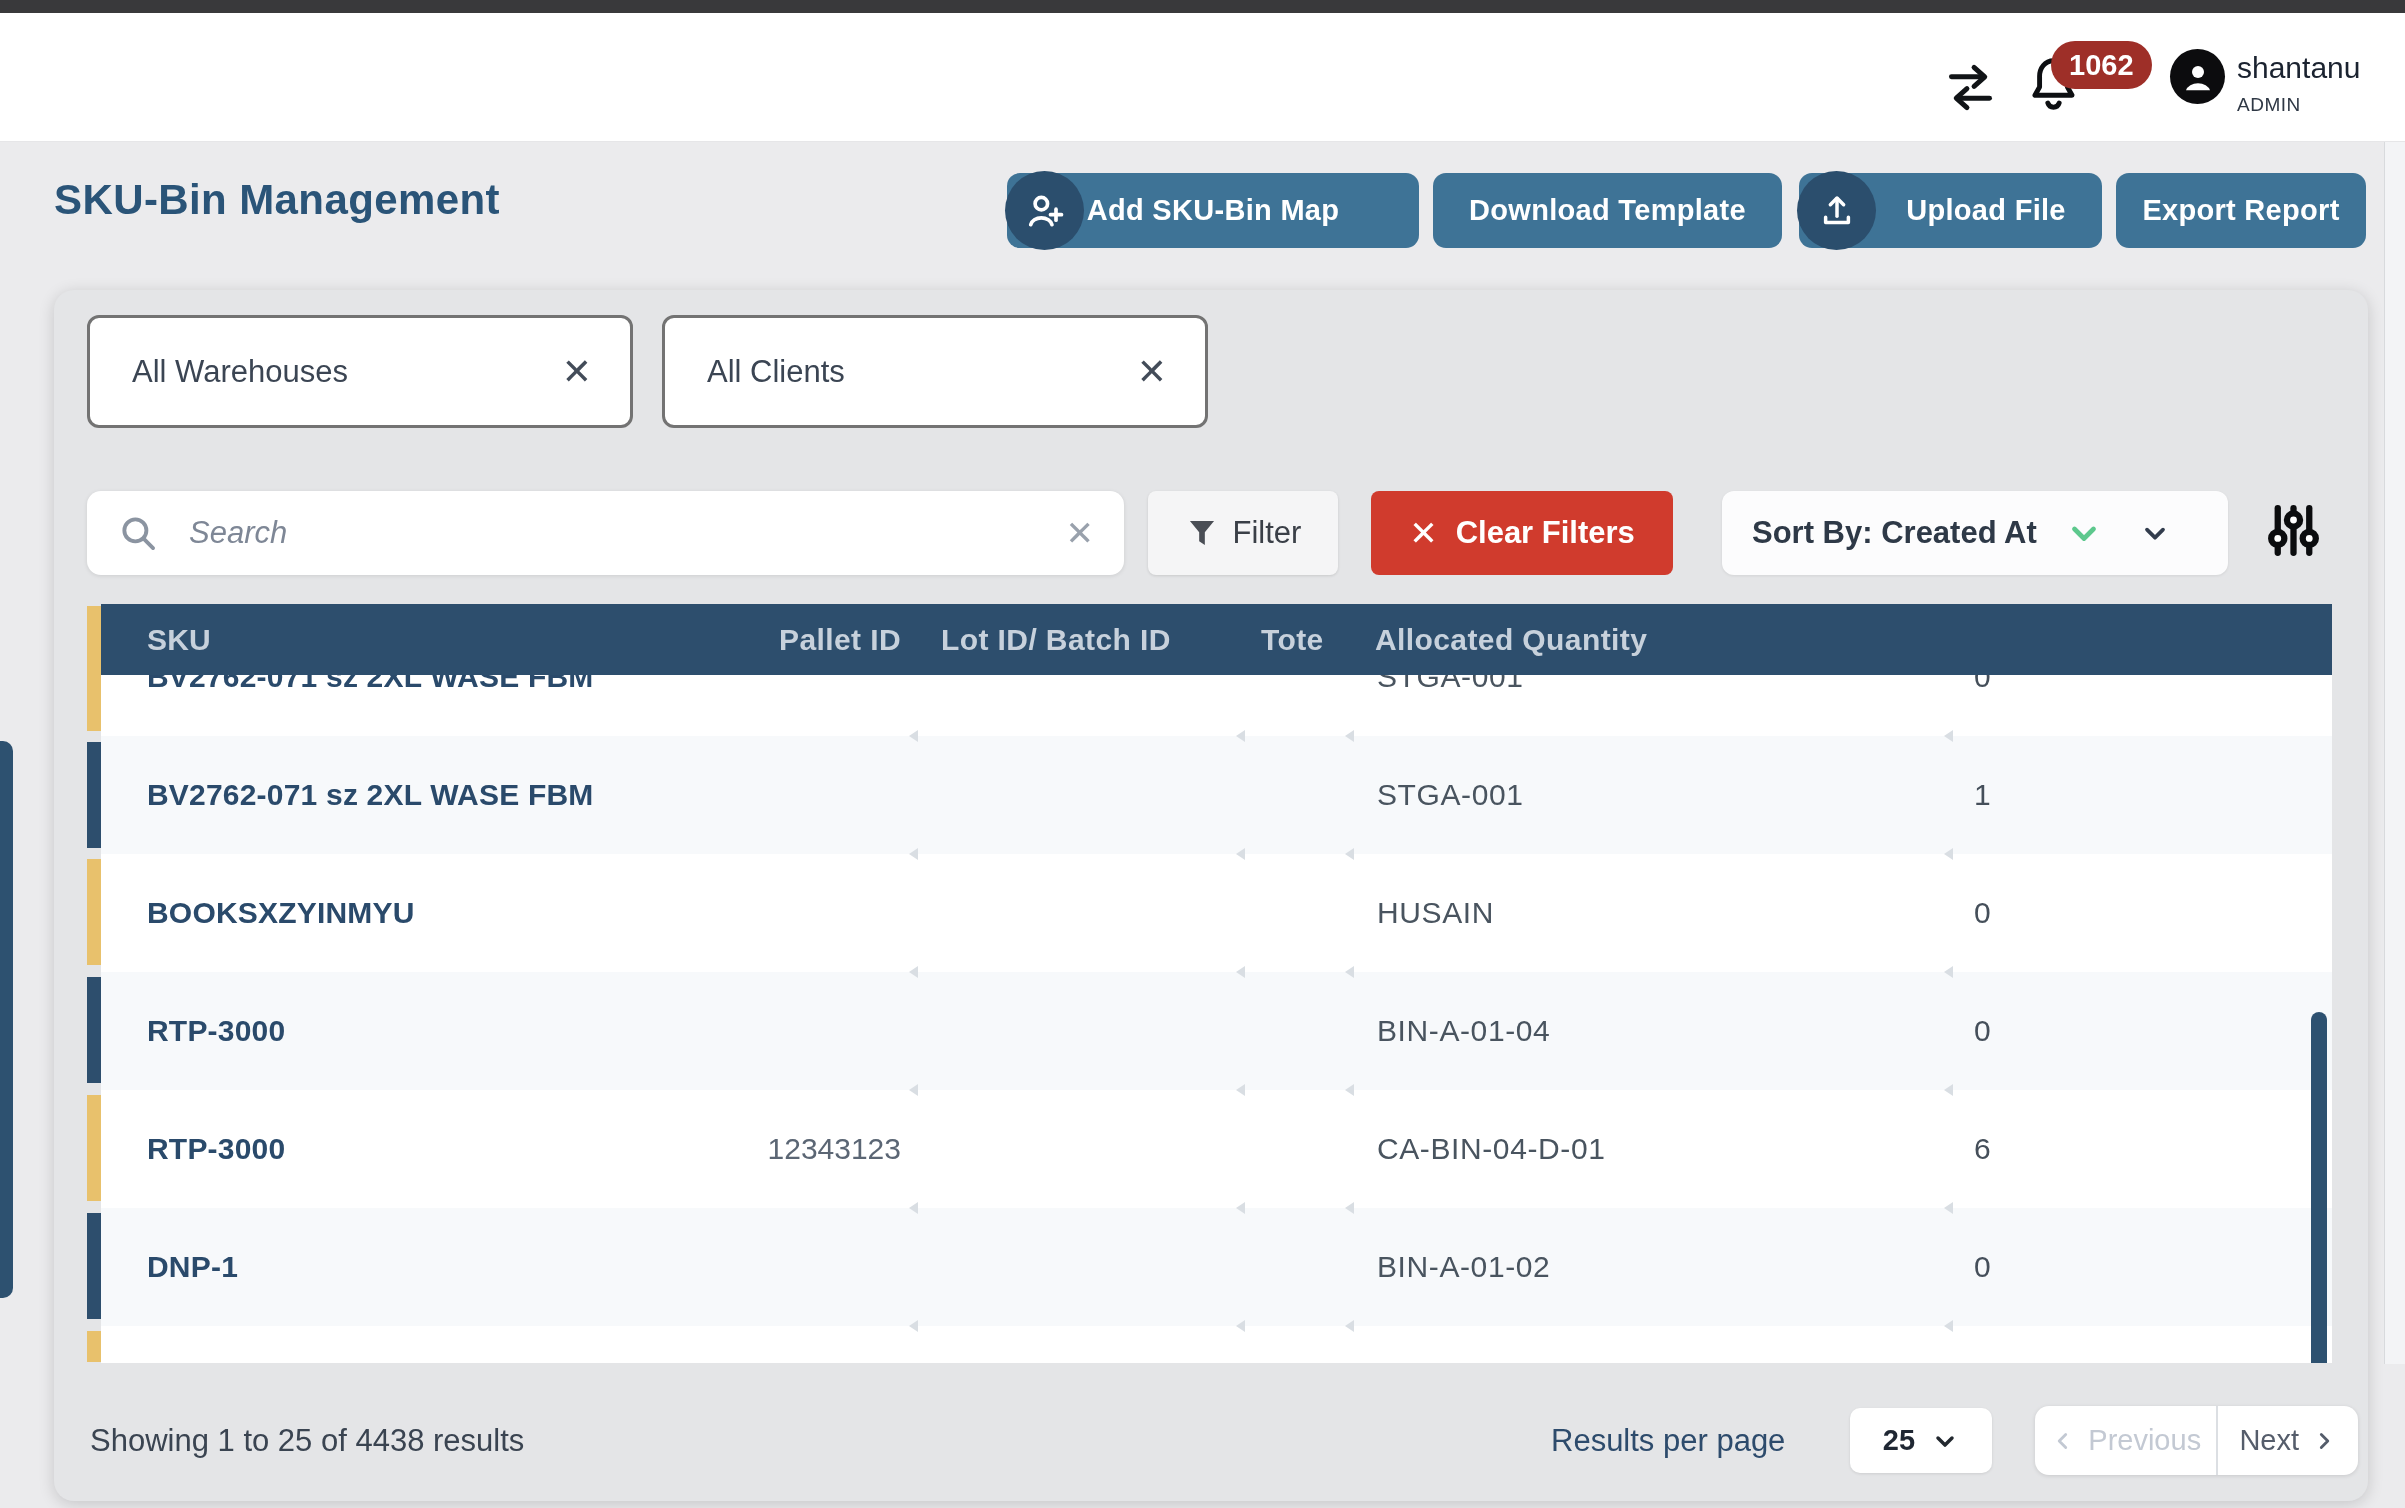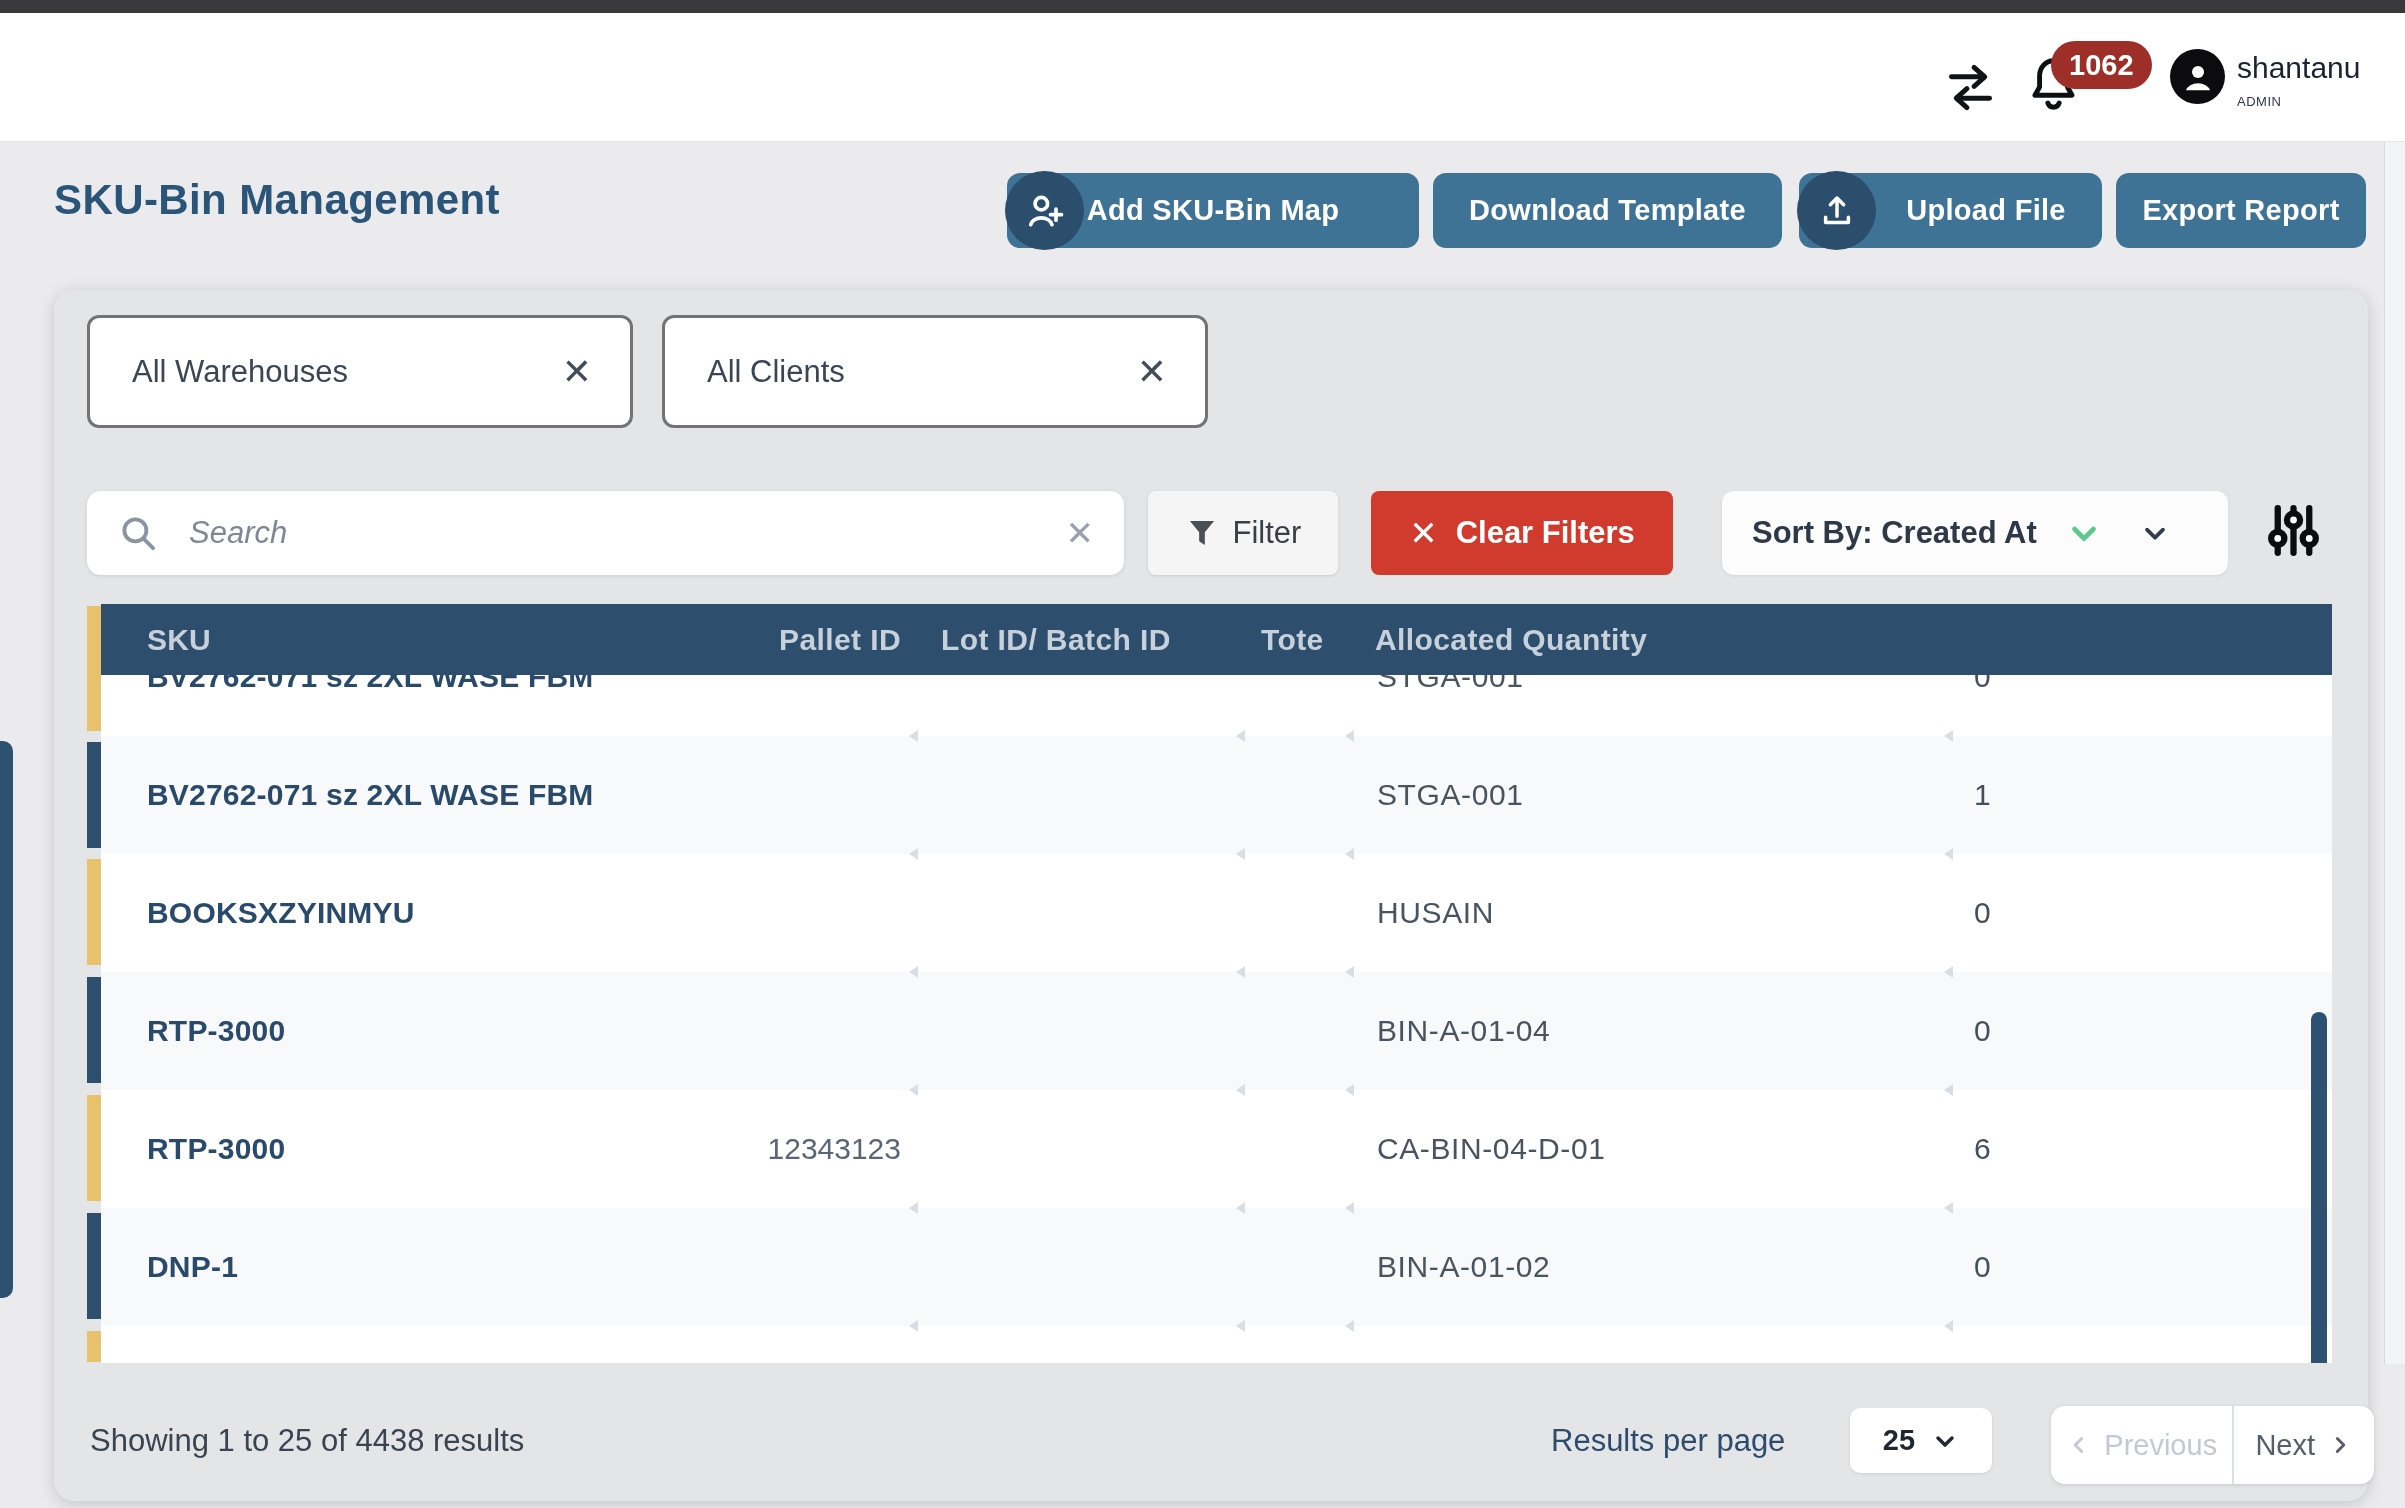--- a/index.html
+++ b/index.html
@@ -14,21 +14,21 @@
   .appbar { position:absolute; left:0; top:13px; width:2406px; height:129px; background:#ffffff; border-bottom:1px solid #e6e6e8; }
   .swap-icon { position:absolute; left:1942px; top:46px; width:57px; height:57px; }
   .bell-wrap { position:absolute; left:2022px; top:40px; width:63px; height:67px; }
   .badge { position:absolute; left:2051px; top:28px; height:48px; min-width:91px; padding:0 18px;
            background:#9e2f28; border-radius:26px; color:#fff; font-size:29px; font-weight:700;
            display:flex; align-items:center; justify-content:center; z-index:3; }
   .avatar { position:absolute; left:2170px; top:36px; width:55px; height:55px; border-radius:50%; background:#0c0c0e;
             display:flex; align-items:center; justify-content:center; }
   .user-block { position:absolute; left:2237px; top:38px; }
   .user-name { font-size:30px; color:#1b2330; font-weight:500; }
-  .user-role { font-size:13px; color:#2f3845; font-weight:500; margin-top:9px; letter-spacing:0.5px; }
+  .user-role { font-size:19px; color:#2f3845; font-weight:500; margin-top:9px; letter-spacing:0.5px; }
   
   .right-gutter { position:absolute; left:2384px; top:142px; width:22px; height:1222px;
                   background:#f3f4f6; border-left:1px solid #d8dadd; }
   
   .left-bar { position:absolute; left:0; top:741px; width:13px; height:557px; background:#2d5170; border-radius:0 10px 10px 0; }
 
   
   .page-title { position:absolute; left:54px; top:176px; font-size:42px; font-weight:700; color:#2a5478; letter-spacing:0.4px; }
   .btn { position:absolute; top:173px; height:75px; border-radius:13px; background:#3e7396; color:#ffffff;
          font-size:29px; font-weight:600; display:flex; align-items:center; justify-content:center;
@@ -102,22 +102,22 @@
       content:""; position:absolute; left:-2px; top:-6px; width:0; height:0;
       border-top:6px solid transparent; border-bottom:6px solid transparent; border-right:9px solid #d9dee3; }
   .tb-scroll { position:absolute; right:5px; top:337px; width:16px; height:423px; background:#2d5170; border-radius:9px; }
 
   
   .showing   { position:absolute; left:36px; top:1133px; font-size:31px; color:#3a4451; }
   .rpp-label { position:absolute; left:1497px; top:1133px; font-size:31px; color:#2d4b6c; font-weight:500; }
   .pagesize  { position:absolute; left:1796px; top:1118px; width:142px; height:65px; background:#fff; border-radius:10px;
                box-shadow:0 1px 3px rgba(0,0,0,0.10); display:flex; align-items:center; justify-content:center;
                gap:16px; font-size:29px; color:#1f2733; font-weight:600; cursor:pointer; }
-  .pagination{ position:absolute; left:1981px; top:1116px; width:323px; height:78px; background:#fff; border-radius:14px;
-               box-shadow:0 1px 4px rgba(0,0,0,0.12); display:flex; overflow:hidden;margin-left:16px; }
+  .pagination{ position:absolute; left:1981px; top:1116px; width:323px; height:69px; background:#fff; border-radius:14px;
+               box-shadow:0 1px 4px rgba(0,0,0,0.12); display:flex; overflow:hidden; }
   .pg-prev { flex:1.3; display:flex; align-items:center; justify-content:center; gap:12px;
              font-size:29px; color:#c3c9d3; font-weight:500; }
   .pg-div  { width:2px; background:#dcdfe3; }
   .pg-next { flex:1; display:flex; align-items:center; justify-content:center; gap:12px;
              font-size:29px; color:#555d6b; font-weight:500; cursor:pointer; }
 </style>
 </head>
 <body>
 
 <div class="topbar"></div>

